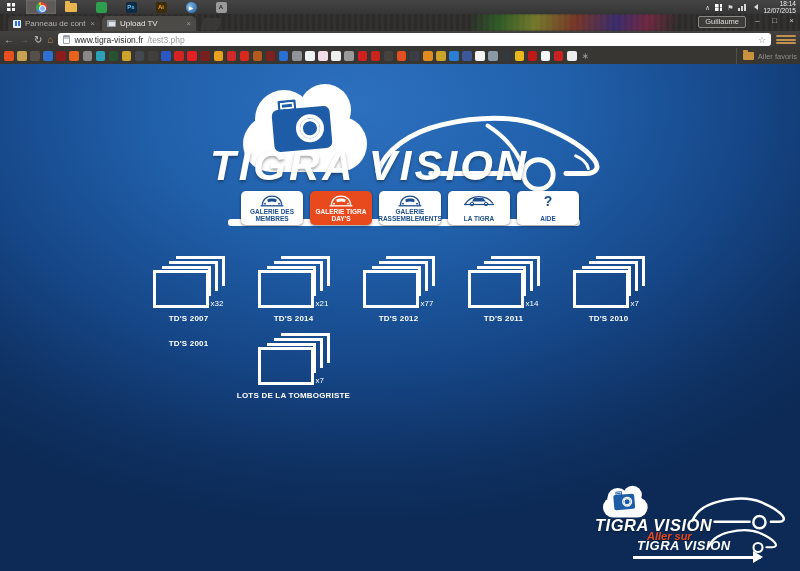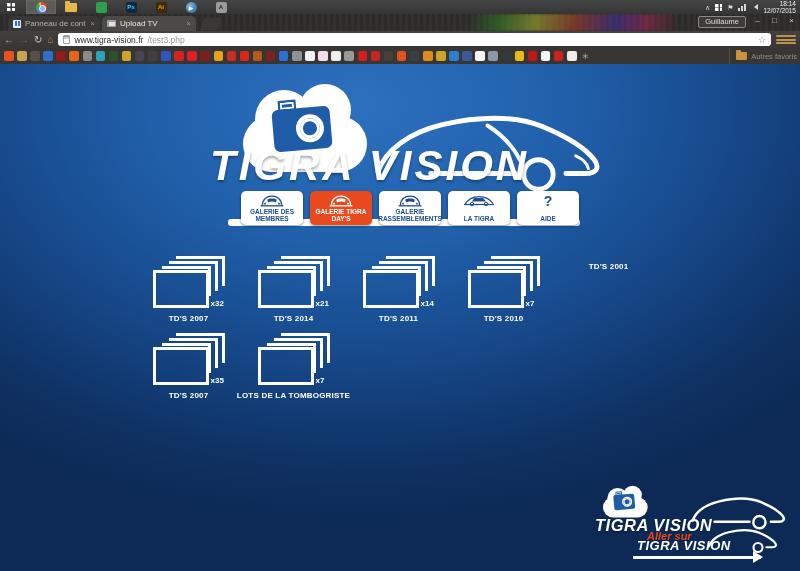--- a/index.html
+++ b/index.html
@@ -114,21 +114,21 @@
     font-size:6.5px; font-weight:bold; line-height:1.08; letter-spacing:0; }
   .navbase { position:absolute; left:228px; top:155px; width:352px; height:7px; background:#fff; border-radius:3px; z-index:1; }
 
   .grid { position:absolute; left:136px; top:193px; display:grid; grid-template-columns:repeat(5,105px); row-gap:11px; }
   .cell { display:flex; flex-direction:column; align-items:center; cursor:pointer; }
   .stack { position:relative; width:72px; height:52px; }
   .fr { position:absolute; }
   .f0 { left:0; top:13px; width:56px; height:38px; border:3px solid #fff; }
   .br { width:49px; height:30px; border-top:3px solid #fff; border-right:3px solid #fff; }
   .b1 { left:9px; top:9px; } .b2 { left:16px; top:4px; } .b3 { left:23px; top:-1px; }
-  .count { position:absolute; left:58px; bottom:1px; font-size:8px; font-weight:bold; color:#fff; white-space:nowrap; }
+  .count { position:absolute; left:58px; bottom:1px; font-size:8px; font-weight:normal; color:#fff; white-space:nowrap; }
   .glabel { margin-top:5px; font-size:8px; font-weight:bold; color:#fff; white-space:nowrap; letter-spacing:.2px; }
 
   
   .footer-link { position:absolute; right:10px; top:421px; width:195px; height:80px; cursor:pointer; }
   .cloud.small { left:8px; top:0; transform:scale(.36); transform-origin:top left; }
   .f-car1 { position:absolute; left:95px; top:6px; width:98px; height:42px; }
   .f-car2 { position:absolute; left:112px; top:40px; width:72px; height:30px; }
   .f-title1 { position:absolute; left:0; top:31px; font-size:16.5px; font-weight:bold; font-style:italic;
     color:#fff; letter-spacing:.5px; white-space:nowrap; text-shadow:0 1px 2px rgba(0,0,0,.4); }
   .f-prompt { position:absolute; left:52px; top:45px; font-size:11px; font-weight:bold; font-style:italic;
@@ -271,21 +271,21 @@
           <span class="fav" style="background: rgb(53, 56, 60);"></span>
           <span class="fav" style="background: rgb(232, 184, 30);"></span>
           <span class="fav" style="background: rgb(192, 24, 24);"></span>
           <span class="fav" style="background: rgb(245, 245, 245);"></span>
           <span class="fav" style="background: rgb(204, 34, 34);"></span>
           <span class="fav" style="background: rgb(238, 238, 238);"></span>
         </div>
       <span class="more-glyph">∗</span>
       <div class="other-favs">
         <span class="folder-ico"></span>
-        <span>Autres favoris</span>
+        <span>Aller favoris</span>
       </div>
     </div>
 
     <div class="page">
       <div class="logo">
         <div class="cloud">
           <div class="cb0"></div>
             <div class="cb1"></div>
             <div class="cb2"></div>
           <div class="cam">
@@ -382,20 +382,30 @@
       <div class="fr br b3"></div>
               <div class="fr br b2"></div>
               <div class="fr br b1"></div>
       <div class="fr f0"></div>
       <span class="count">x21</span>
     </div>
     <div class="glabel">TD'S 2014</div>
   </div>
 
 
+  <div class="cell">
+    <div class="stack">
+      <div class="fr br b3"></div>
+              <div class="fr br b2"></div>
+              <div class="fr br b1"></div>
+      <div class="fr f0"></div>
+      <span class="count">x77</span>
+    </div>
+    <div class="glabel">TD'S 2012</div>
+  </div>
 
   <div class="cell">
     <div class="stack">
       <div class="fr br b3"></div>
               <div class="fr br b2"></div>
               <div class="fr br b1"></div>
       <div class="fr f0"></div>
       <span class="count">x14</span>
     </div>
     <div class="glabel">TD'S 2011</div>
@@ -410,30 +420,20 @@
       <span class="count">x7</span>
     </div>
     <div class="glabel">TD'S 2010</div>
   </div>
 
 
   <div class="cell">
     <div class="glabel">TD'S 2001</div>
   </div>
 
-  <div class="cell">
-    <div class="stack">
-      <div class="fr br b3"></div>
-              <div class="fr br b2"></div>
-              <div class="fr br b1"></div>
-      <div class="fr f0"></div>
-      <span class="count">x35</span>
-    </div>
-    <div class="glabel">TD'S 2007</div>
-  </div>
 
 
   <div class="cell">
     <div class="stack">
       <div class="fr br b3"></div>
               <div class="fr br b2"></div>
               <div class="fr br b1"></div>
       <div class="fr f0"></div>
       <span class="count">x7</span>
     </div>

